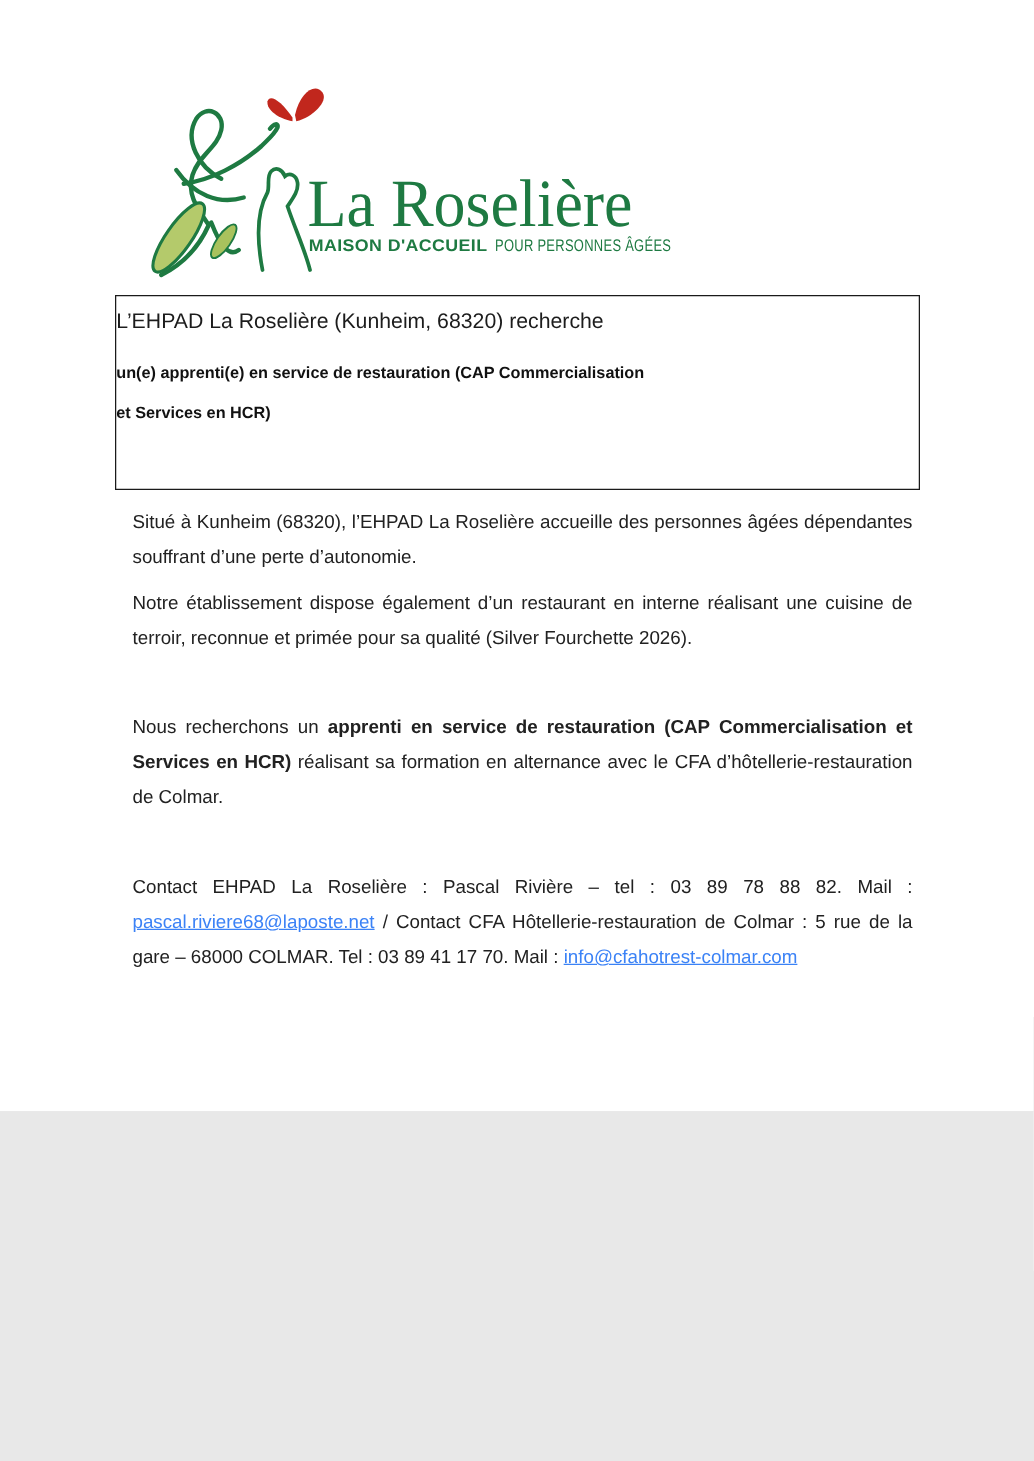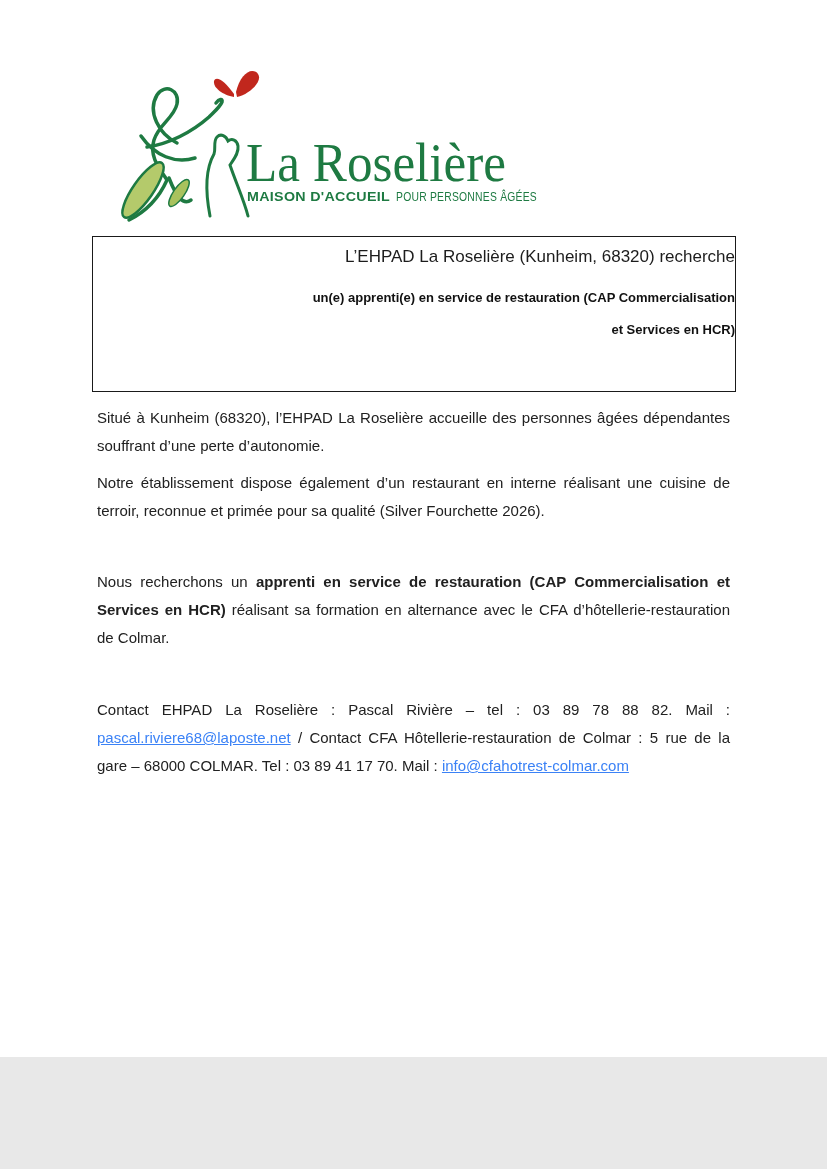--- a/index.html
+++ b/index.html
@@ -1,34 +1,34 @@
 <!DOCTYPE html>
 <html><head>
 <meta charset="utf-8">
 <style>
   html,body { margin:0; padding:0; background:#e8e8e8; }
   .page {
     position:relative;
-    width:827px; height:1057px;
+    width:827px; height:889px;
     margin:0 auto;
     background:#ffffff;
     font-family:"Liberation Sans", sans-serif;
     color:#212121;
     overflow:hidden;
   }
   .logo-wrap {
     position:absolute; left:97px; top:50px;
     width:448px; height:175px;
   }
   .title-box {
     position:absolute; left:92px; top:236px;
     width:644px; height:156px;
     border:1.5px solid #1a1a1a;
     box-sizing:border-box;
-    text-align:right;
+    text-align:left;
   }
   .title-line1 {
     margin-top:10px;
     font-size:17px;
     color:#1c1c1c;
   }
   .title-bold {
     margin-top:15px;
     font-size:13px;
     font-weight:700;
@@ -36,21 +36,21 @@
     color:#111;
   }
   .body-text {
     position:absolute; left:97px; top:404px;
     width:633px;
     font-size:15px;
     line-height:28px;
     text-align:justify;
     color:#212121;
   }
-  .body-text p { margin:0 0 9px 0; }
+  .body-text p { margin:0 0 9px 9px; }
   .spacer-1 { height:34px; }
   .spacer-2 { height:35px; }
   .bold { font-weight:700; }
   a.email-link {
     color:#3b82f6;
     text-decoration:underline;
     cursor:pointer;
   }
   .brand-text { font-family:"Liberation Serif", serif; }
   .tagline-text { font-family:"Liberation Sans", sans-serif; letter-spacing:0.3px; }

